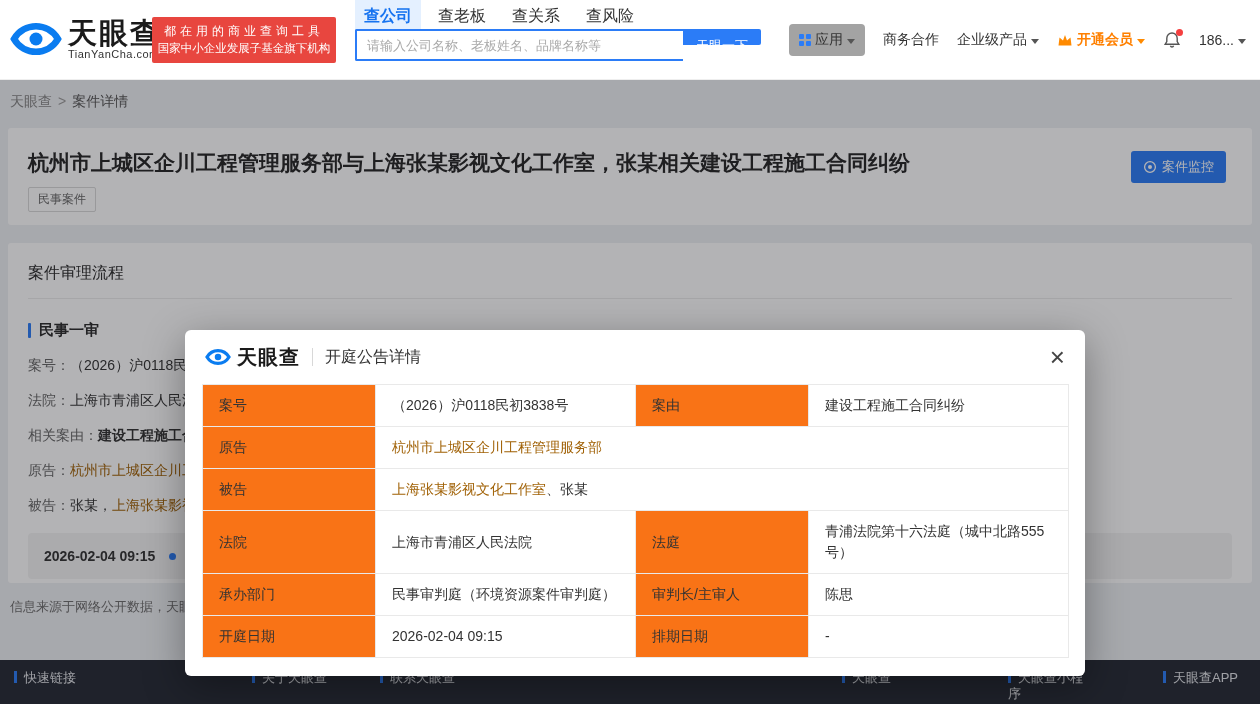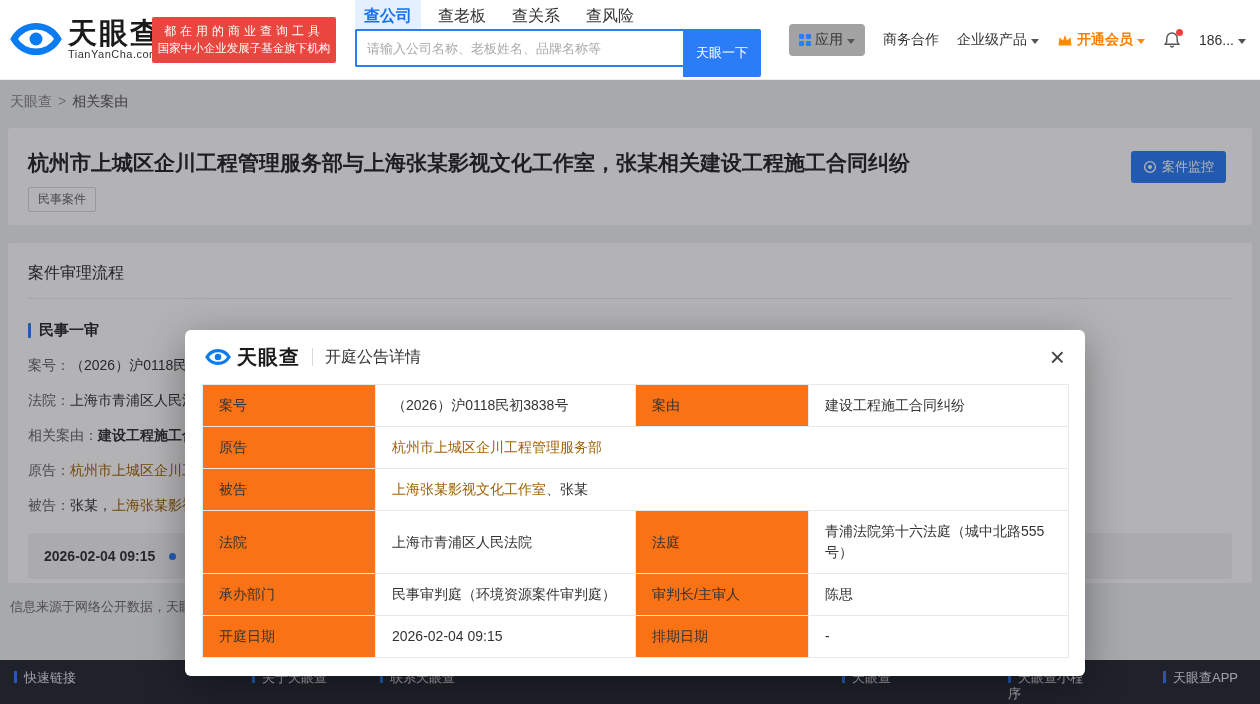--- a/index.html
+++ b/index.html
@@ -27,27 +27,27 @@
   }
   .promo-line1 { font-size: 12px; letter-spacing: 4px; line-height: 17px; }
   .promo-line2 { font-size: 11.5px; letter-spacing: 0; line-height: 17px; }
 
   .search-block { position: absolute; left: 355px; top: 6px; }
   .search-tabs { display: flex; gap: 8px; height: 20px; align-items: center; }
   .search-tab { font-size: 16px; color: #333; padding: 19px 9px; cursor: pointer; border-radius: 3px; }
   .search-tab.active { color: #1673f0; background: #e4f0ff; font-weight: bold; }
   .search-row { display: flex; margin-top: 3px; }
   .search-input {
-    width: 328px; height: 38px; border: 2px solid #2b7cf7; border-right: none;
+    width: 328px; height: 32px; border: 2px solid #2b7cf7; border-right: none;
     padding: 0 10px; font-size: 13px; outline: none; color: #333;
     border-radius: 2px 0 0 2px; font-family: inherit;
   }
   .search-input::placeholder { color: #a9a9a9; }
   .search-btn {
-    height: 48px; padding: 8px 13px; background: #2b7cf7; color: #fff;
+    height: 16px; padding: 8px 13px; background: #2b7cf7; color: #fff;
     border: none; font-size: 13px; cursor: pointer; border-radius: 0 2px 2px 0;
     font-family: inherit; white-space: nowrap;
   }
 
   .nav { position: absolute; right: 14px; top: 0; height: 80px; display: flex; align-items: center; gap: 18px; }
   .nav-item { display: flex; align-items: center; gap: 4px; font-size: 14px; color: #333; cursor: pointer; white-space: nowrap; }
   .nav-apps { background: #a3a3a3; border-radius: 4px; padding: 7px 10px; }
   .caret { width: 0; height: 0; border-left: 4px solid transparent; border-right: 4px solid transparent; border-top: 5px solid #555; margin-top: 2px; }
   .caret.orange { border-top-color: #ff8a00; }
   .vip { color: #ff8000; font-weight: bold; }
@@ -129,21 +129,21 @@
     padding: 10px 16px; line-height: 21px; vertical-align: middle; word-break: break-all;
   }
   .detail-table td.lbl { background: #f97316; }
 </style>
 </head>
 <body>
 
 <div class="main">
 
   <div class="breadcrumb">
-    <span>天眼查</span><span class="bc-sep">&gt;</span><span class="bc-current">相关案由</span>
+    <span>天眼查</span><span class="bc-sep">&gt;</span><span class="bc-current">案件详情</span>
   </div>
 
   <div class="title-card">
     <div class="case-title">杭州市上城区企川工程管理服务部与上海张某影视文化工作室，张某相关建设工程施工合同纠纷</div>
     <span class="case-tag">民事案件</span>
     <button class="monitor-btn">
       <span style="display:flex">
         <svg width="14" height="14" viewBox="0 0 14 14">
             <circle cx="7" cy="7" r="5.4" fill="none" stroke="#fff" stroke-width="1.3"></circle>
             <circle cx="7" cy="7" r="2" fill="#fff"></circle>

